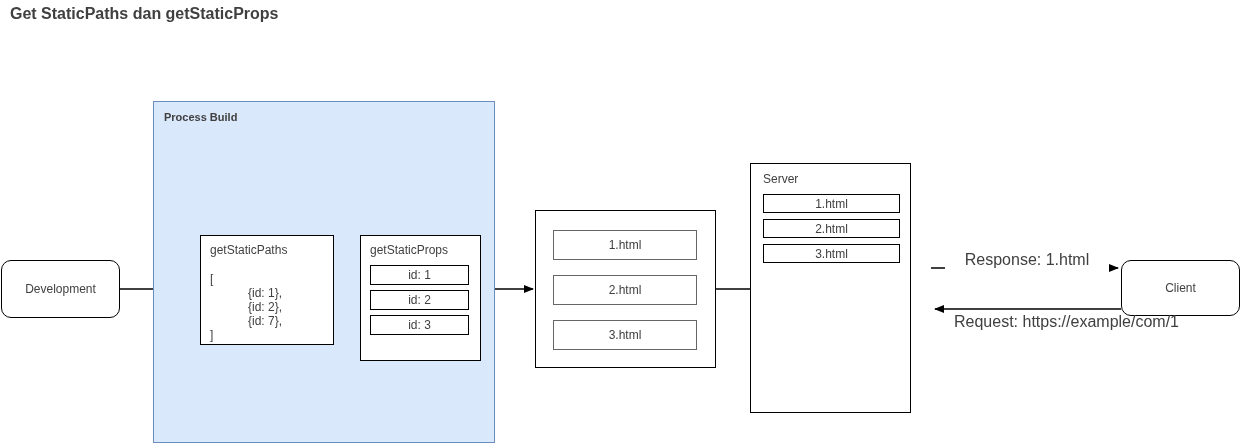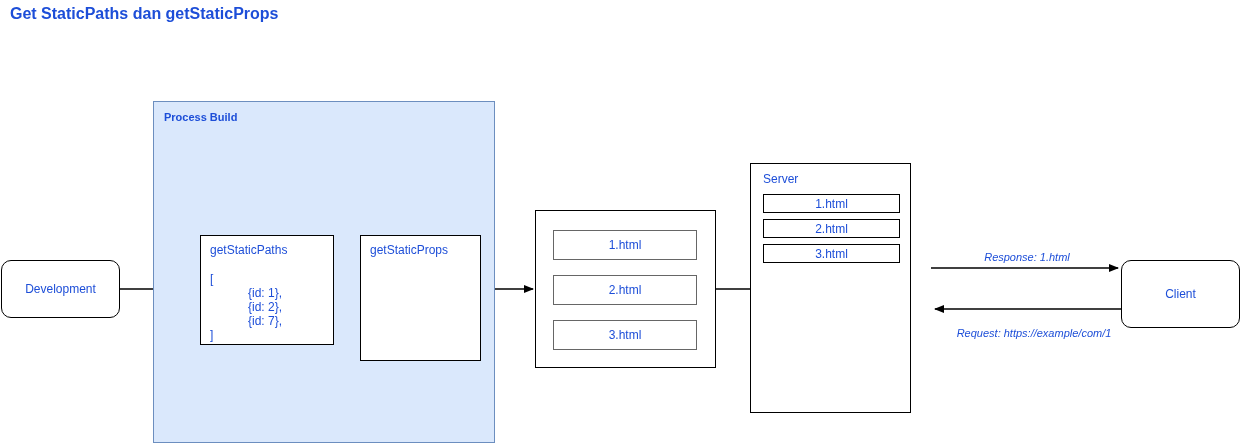--- a/index.html
+++ b/index.html
@@ -1,21 +1,21 @@
 <!DOCTYPE html>
 <html><head>
 <meta charset="utf-8">
 <style>
   html,body{margin:0;padding:0;background:#ffffff;}
   #canvas{
     position:relative;
     width:1241px;height:446px;
     background:#ffffff;
     font-family:"Liberation Sans", sans-serif;
-    color:#1d4ed8;
+    color:#404040;
     overflow:hidden;
   }
   .title{
     position:absolute;left:10px;top:5px;
     font-size:16px;font-weight:bold;white-space:nowrap;
   }
   svg.connectors{position:absolute;left:0;top:0;pointer-events:none;}
   .node{
     position:absolute;background:#ffffff;border:1px solid #000;
     box-sizing:border-box;font-size:12px;
@@ -44,22 +44,22 @@
     box-sizing:border-box;display:flex;align-items:center;justify-content:center;
     font-size:12px;
   }
   .server-rows{position:absolute;left:12px;top:30px;right:10px;}
   .server-row{
     height:19px;margin-bottom:6px;border:1px solid #000;background:#fff;
     box-sizing:border-box;display:flex;align-items:center;justify-content:center;
     font-size:12px;
   }
   .edge-label{
-    position:absolute;font-size:11px;text-align:center;white-space:nowrap;
-    background:#ffffff;padding:0 2px;font-style:italic;
+    position:absolute;font-size:16px;text-align:center;white-space:nowrap;
+    background:#ffffff;padding:0 2px;
   }
 </style>
 </head>
 <body>
 
 <div id="canvas">
 
   <div class="title">Get StaticPaths dan getStaticProps</div>
 
   <svg class="connectors" width="1241" height="446" viewBox="0 0 1241 446">
@@ -90,39 +90,44 @@
       <div class="code-line">[</div>
       <div class="code-line indent">{id: 1},</div>
       <div class="code-line indent">{id: 2},</div>
       <div class="code-line indent">{id: 7},</div>
       <div class="code-line">]</div>
     </div>
   </div>
 
   <div class="node" style="left:360px;top:235px;width:121px;height:126px;">
     <div class="node-label">getStaticProps</div>
+    <div class="props-items">
+      <div class="props-item">id: 1</div>
+      <div class="props-item">id: 2</div>
+      <div class="props-item">id: 3</div>
+    </div>
   </div>
 
   <div class="node" style="left:535px;top:210px;width:181px;height:158px;">
     <div class="out-items">
       <div class="out-item">1.html</div>
       <div class="out-item">2.html</div>
       <div class="out-item">3.html</div>
     </div>
   </div>
 
   <div class="node" style="left:750px;top:163px;width:161px;height:250px;">
     <div class="node-label" style="left:12px;top:8px;">Server</div>
     <div class="server-rows">
       <div class="server-row">1.html</div>
       <div class="server-row">2.html</div>
       <div class="server-row">3.html</div>
     </div>
   </div>
 
-  <div class="node rounded" style="left:1121px;top:260px;width:119px;height:68px;">
+  <div class="node rounded" style="left:1121px;top:260px;width:119px;height:56px;">
     <span>Client</span>
   </div>
 
   <div class="edge-label" style="left:945px;top:251px;width:160px;">Response: 1.html</div>
-  <div class="edge-label" style="left:952px;top:327px;width:160px;">Request: https://example/com/1</div>
+  <div class="edge-label" style="left:952px;top:313px;width:160px;">Request: https://example/com/1</div>
 
 </div>
 
 </body></html>

